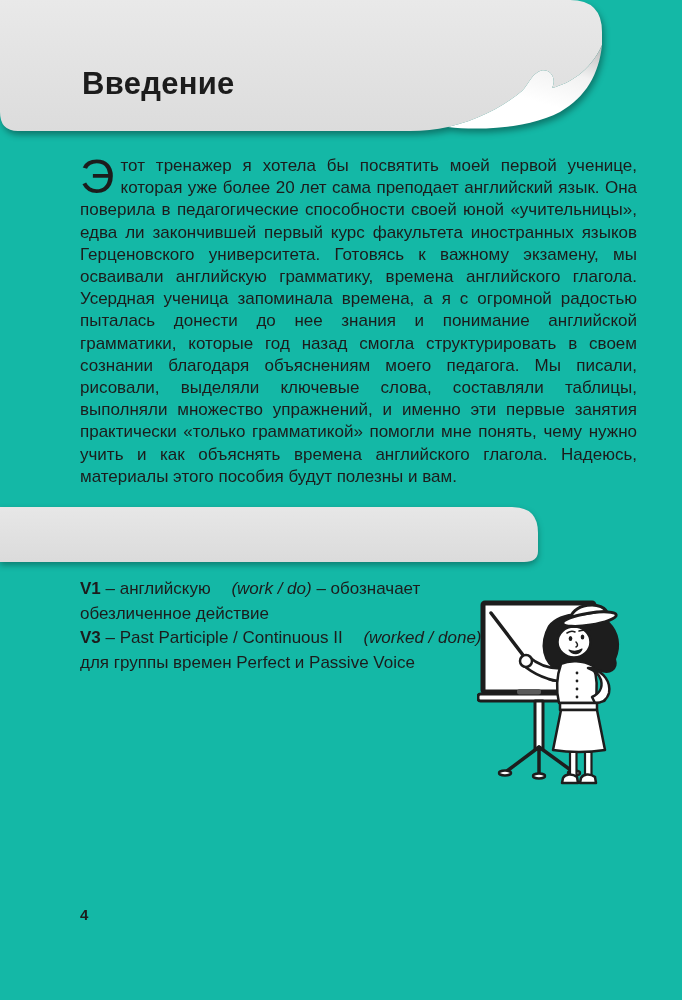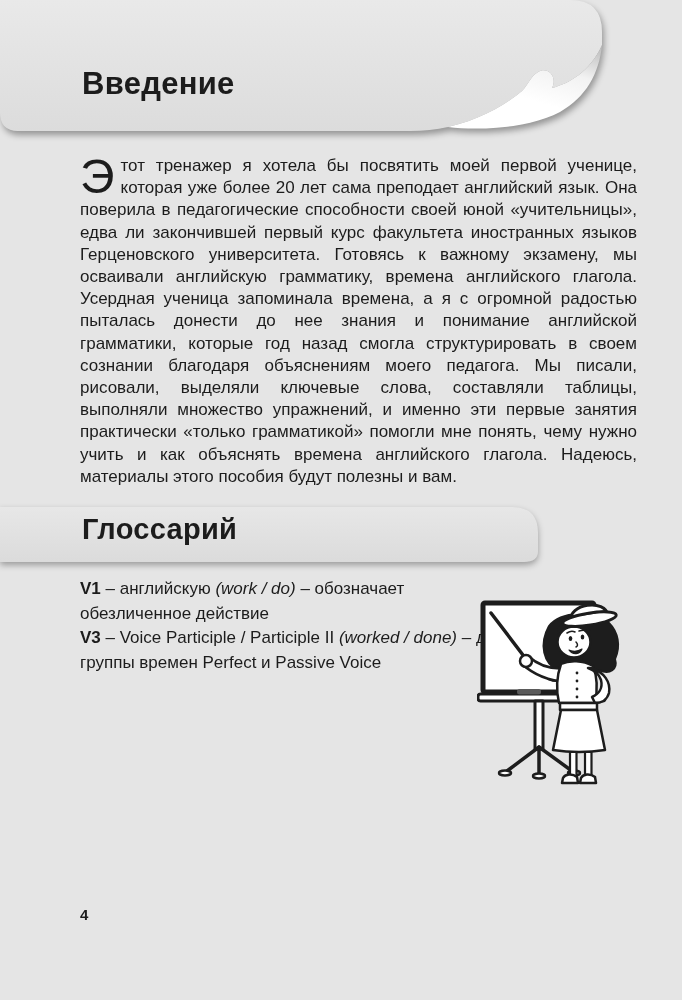--- a/index.html
+++ b/index.html
@@ -1,17 +1,17 @@
 <!DOCTYPE html>
 <html lang="ru"><head>
 <meta charset="utf-8">
 <style>
   html,body { margin:0; padding:0; background:#ffffff; }
   .page {
-    position:relative; width:682px; height:1000px; background:#e5e5e5;
+    position:relative; width:682px; height:1000px; background:#14b8a6;
     font-family:"Liberation Sans", sans-serif; color:#1c1c1c; overflow:hidden;
   }
   
   .banner-intro-svg {
     position:absolute; left:0; top:0; width:612px; height:170px;
     filter:drop-shadow(2px 4px 3px rgba(0,0,0,0.35));
   }
   .intro-title {
     position:absolute; left:82px; top:66px; margin:0;
     font-size:31px; font-weight:bold; letter-spacing:0.3px;
@@ -32,21 +32,21 @@
   .glossary-title {
     position:absolute; left:82px; top:513px; margin:0;
     font-size:29px; font-weight:bold; letter-spacing:0.3px;
   }
   
   .glossary-list {
     position:absolute; left:80px; top:577px; width:428px;
     font-size:17px; line-height:24.5px;
   }
   .glossary-list p { margin:0; }
-  .glossary-list i { font-style:italic; }
+  .glossary-list i { font-style:italic;margin-left:16px; }
   
   .illustration { position:absolute; left:477px; top:590px; width:188px; height:202px; }
   
   .page-number {
     position:absolute; left:80px; top:906px;
     font-size:15px; font-weight:bold;
   }
 </style>
 </head>
 <body>
@@ -89,25 +89,24 @@
 
   <svg class="banner-glossary-svg" viewBox="0 0 548 72" aria-hidden="true">
     <defs>
       <linearGradient id="gBanner2" x1="0" y1="0" x2="0" y2="1">
         <stop offset="0" stop-color="#e7e7e7"></stop>
         <stop offset="1" stop-color="#dbdbdb"></stop>
       </linearGradient>
     </defs>
     <path fill="url(#gBanner2)" d="M0,4 H512 Q538,4 538,30 V48 Q538,59 524,59 L0,59 Z"></path>
   </svg>
-  <h2 class="glossary-title">Глоссарий</h2>
 
   <section class="glossary-list">
     <p><b>V1</b><span> – английскую </span><i>(work / do)</i><span> – обозначает обезличенное действие</span></p>
-    <p><b>V3</b><span> – Voice Participle / Participle II </span><i>(worked / done)</i><span> – для группы времен Perfect и Passive Voice</span></p>
+    <p><b>V3</b><span> – Past Participle / Continuous II </span><i>(worked / done)</i><span> – для группы времен Perfect и Passive Voice</span></p>
   </section>
 
   <svg class="illustration" viewBox="0 0 188 202" aria-hidden="true">
     <g stroke="#1d1d1d" fill="#ffffff" stroke-linecap="round" stroke-linejoin="round">
 
       <rect x="6" y="13" width="111" height="89" rx="2" stroke-width="5"></rect>
 
       <rect x="1" y="104" width="127" height="7" rx="2.5" stroke-width="3"></rect>
       <rect x="40" y="99" width="24" height="5.5" rx="2.5" fill="#5a5a5a" stroke="none"></rect>
 

